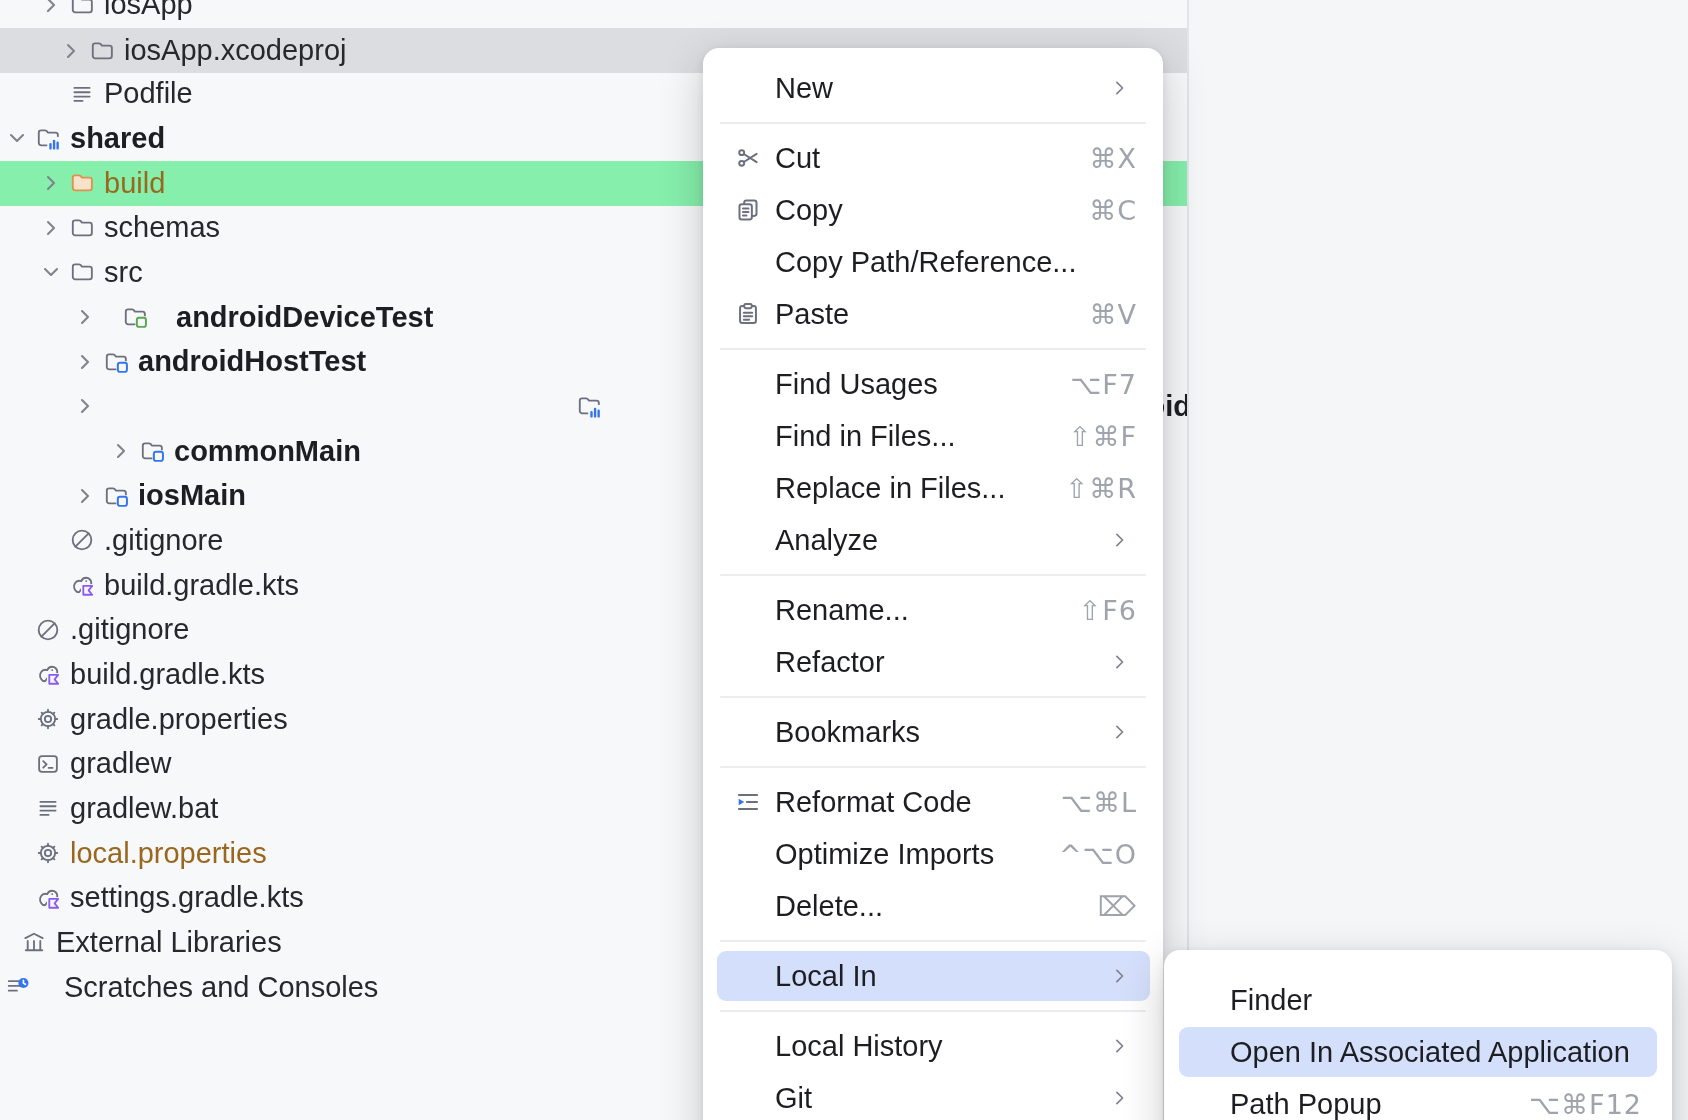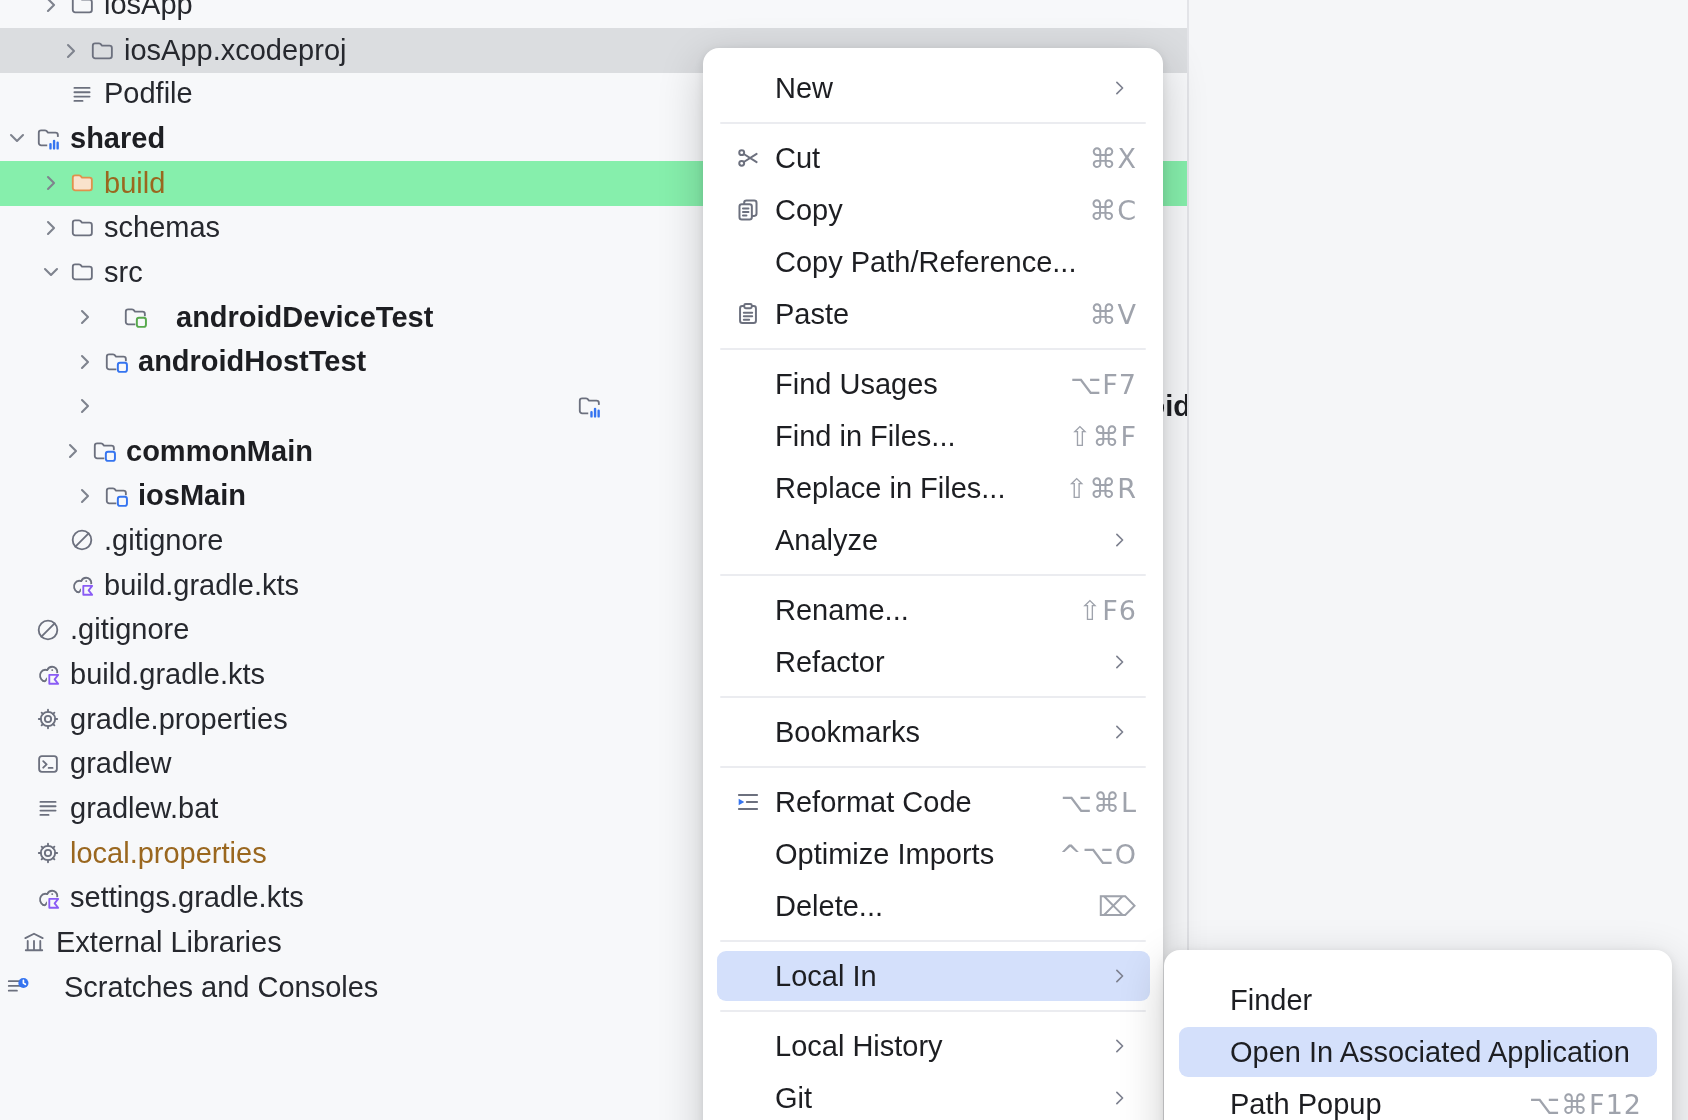--- a/index.html
+++ b/index.html
@@ -99,21 +99,21 @@
           <rect x="12.3" y="11.3" width="11.2" height="11.2" fill="#F7F8FA" stroke="none"></rect>
           <rect x="13.7" y="12.7" width="8.4" height="8.4" rx="2" stroke="#3574F0" stroke-width="1.8"></rect>
         </svg></span><span class="tlabel">androidHostTest</span></div>
     <div class="trow bold" style="top: 383.94px; padding-left: 70px; justify-content: space-between;"><span class="chev"><svg viewBox="0 0 24 24" fill="none" stroke="#7F838E" stroke-width="2.1" stroke-linecap="round" stroke-linejoin="round">
           <path d="M9 6l6 6-6 6"></path>
         </svg></span><span class="ticon"><svg viewBox="0 0 24 24" fill="none" stroke="#6C707E" stroke-width="1.7" stroke-linecap="round" stroke-linejoin="round">
           <path d="M3.5 7.1c0-1.2 1-2.2 2.2-2.2h3.4c.6 0 1.1.2 1.5.6l1.4 1.6h6.9c1.2 0 2.2 1 2.2 2.2v7.3c0 1.2-1 2.2-2.2 2.2H5.7c-1.2 0-2.2-1-2.2-2.2V7.1z" stroke="#6C707E" fill="none"></path>
           <rect x="11.3" y="11" width="12.5" height="12.5" fill="#F7F8FA" stroke="none"></rect>
           <path d="M14.3 21.6v-4M17.6 21.6v-7M20.9 21.6v-5.2" stroke="#3574F0" stroke-width="2.2"></path>
         </svg></span><span class="tlabel">androidMain</span></div>
-    <div class="trow bold" style="top: 428.6px; padding-left: 58px;"><span class="chev"><svg viewBox="0 0 24 24" fill="none" stroke="#7F838E" stroke-width="2.1" stroke-linecap="round" stroke-linejoin="round">
+    <div class="trow bold" style="top: 428.6px; padding-left: 106px;"><span class="chev"><svg viewBox="0 0 24 24" fill="none" stroke="#7F838E" stroke-width="2.1" stroke-linecap="round" stroke-linejoin="round">
           <path d="M9 6l6 6-6 6"></path>
         </svg></span><span class="ticon"><svg viewBox="0 0 24 24" fill="none" stroke="#6C707E" stroke-width="1.7" stroke-linecap="round" stroke-linejoin="round">
           <path d="M3.5 7.1c0-1.2 1-2.2 2.2-2.2h3.4c.6 0 1.1.2 1.5.6l1.4 1.6h6.9c1.2 0 2.2 1 2.2 2.2v7.3c0 1.2-1 2.2-2.2 2.2H5.7c-1.2 0-2.2-1-2.2-2.2V7.1z" stroke="#6C707E" fill="none"></path>
           <rect x="12.3" y="11.3" width="11.2" height="11.2" fill="#F7F8FA" stroke="none"></rect>
           <rect x="13.7" y="12.7" width="8.4" height="8.4" rx="2" stroke="#3574F0" stroke-width="1.8"></rect>
         </svg></span><span class="tlabel">commonMain</span></div>
     <div class="trow bold" style="top: 473.26px; padding-left: 70px;"><span class="chev"><svg viewBox="0 0 24 24" fill="none" stroke="#7F838E" stroke-width="2.1" stroke-linecap="round" stroke-linejoin="round">
           <path d="M9 6l6 6-6 6"></path>
         </svg></span><span class="ticon"><svg viewBox="0 0 24 24" fill="none" stroke="#6C707E" stroke-width="1.7" stroke-linecap="round" stroke-linejoin="round">
           <path d="M3.5 7.1c0-1.2 1-2.2 2.2-2.2h3.4c.6 0 1.1.2 1.5.6l1.4 1.6h6.9c1.2 0 2.2 1 2.2 2.2v7.3c0 1.2-1 2.2-2.2 2.2H5.7c-1.2 0-2.2-1-2.2-2.2V7.1z" stroke="#6C707E" fill="none"></path>

